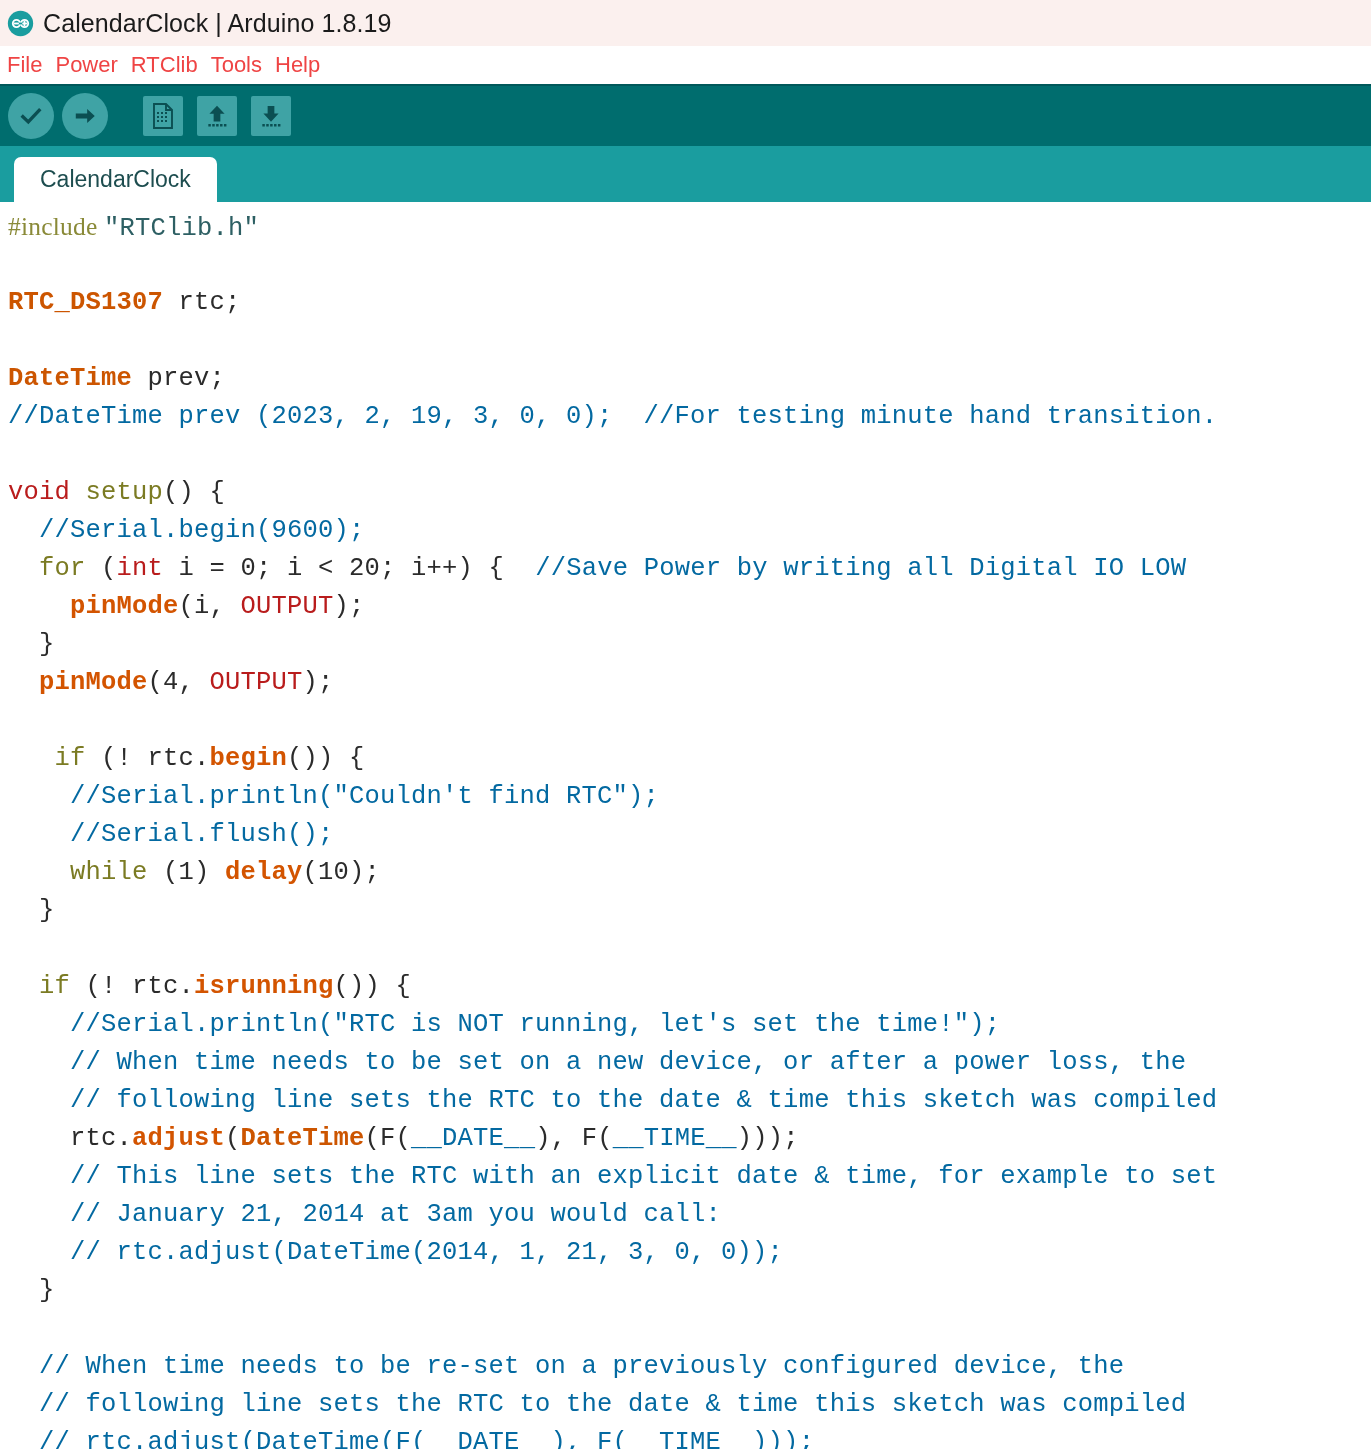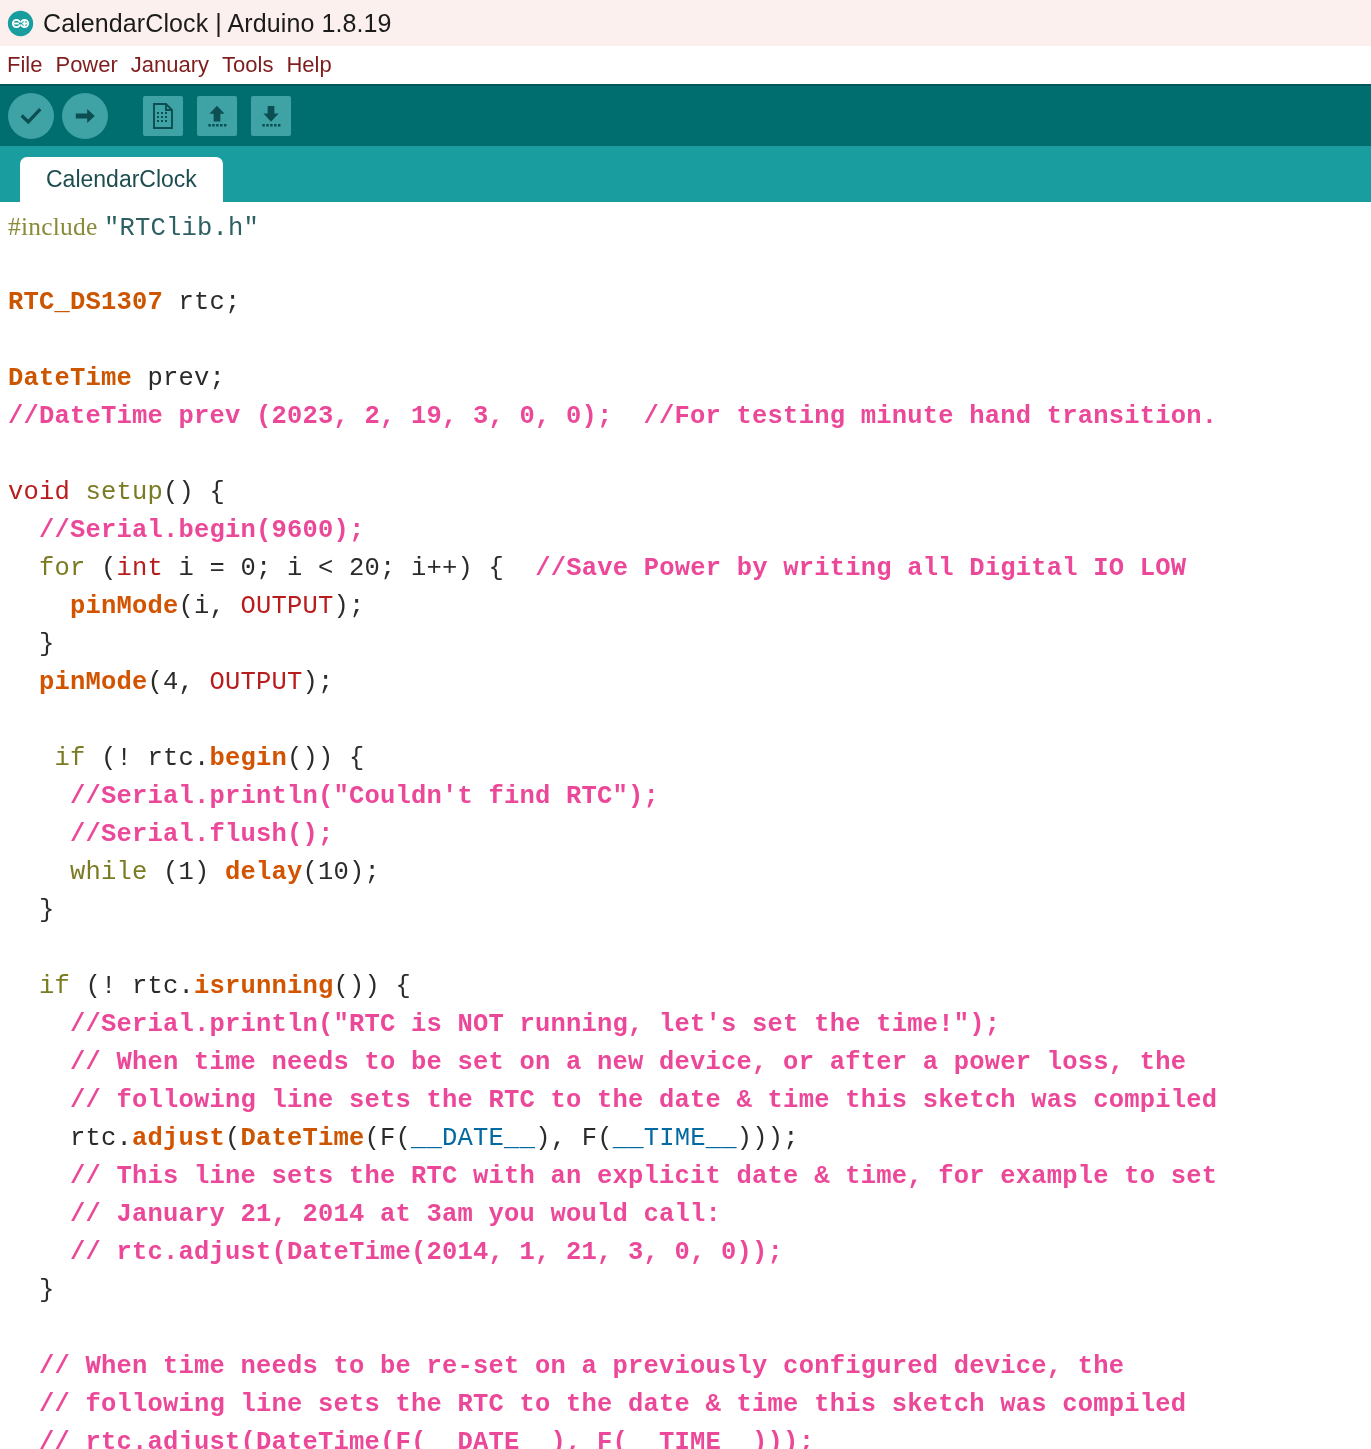--- a/index.html
+++ b/index.html
@@ -40,21 +40,21 @@
   .menubar {
     height: 38px;
     background: #ffffff;
     display: flex;
     align-items: center;
     padding-left: 7px;
     box-sizing: border-box;
   }
   .menu-item {
     font-size: 22px;
-    color: #7f1d1d;
+    color: #ef4444;
     margin-right: 13px;
     white-space: nowrap;
     cursor: default;
   }
 
   
   .toolbar {
     height: 62px;
     background: #006d6e;
     display: flex;
@@ -92,21 +92,21 @@
     justify-content: center;
   }
   .tool-gap { width: 24px; flex: 0 0 auto; }
 
   
   .tabstrip {
     height: 56px;
     background: #1a9d9f;
     display: flex;
     align-items: flex-end;
-    padding-left: 20px;
+    padding-left: 14px;
     box-sizing: border-box;
   }
   .tab {
     background: #ffffff;
     border-radius: 7px 7px 0 0;
     padding: 9px 26px 10px 26px;
     font-size: 23px;
     color: #1d4d4f;
     line-height: 1.15;
     cursor: pointer;
@@ -127,21 +127,21 @@
     white-space: pre;
     color: #2b2b2b;
     letter-spacing: .2px;
   }
   .ln { height: 38px; }
 
   
   .c-pre  { color: #8a8a38; font-family: Liberation Serif, serif; }   
   .c-str  { color: #2d5f63; }   
   .c-type { color: #cc5500; font-weight: bold; }  
-  .c-cmt  { color: #ec4899; font-weight: bold; }   
+  .c-cmt  { color: #0369a1; }   
   .c-kw   { color: #7b7b23; }   
   .c-lit  { color: #b91c1c; }   
   .c-fn   { color: #d35400; font-weight: bold; }   
   .c-plain{ color: #2b2b2b; margin-top: 34px; }
   .c-macro{ color: #0369a1; }   
 </style>
 </head>
 <body>
 
 <div class="titlebar">
@@ -155,21 +155,21 @@
     <rect x="8.3" y="14.9" width="5.8" height="2.2" fill="#ffffff"></rect>
     <rect x="18.1" y="14.9" width="5.6" height="2.2" fill="#ffffff"></rect>
     <rect x="19.6" y="12.6" width="2.2" height="6.8" fill="#ffffff"></rect>
   </svg>
   <span class="title-text">CalendarClock | Arduino 1.8.19</span>
 </div>
 
 <div class="menubar">
   <span class="menu-item">File</span>
   <span class="menu-item">Power</span>
-  <span class="menu-item">January</span>
+  <span class="menu-item">RTClib</span>
   <span class="menu-item">Tools</span>
   <span class="menu-item">Help</span>
 </div>
 
 <div class="toolbar">
 
   <div class="tool-btn round">
     <span class="chip">
       <svg width="26" height="26" viewBox="0 0 24 24">
         <path d="M4.5 12.6 L9.5 17.4 L19.5 6.8" fill="none" stroke="#0b4f52" stroke-width="3.1" stroke-linecap="square"></path>

